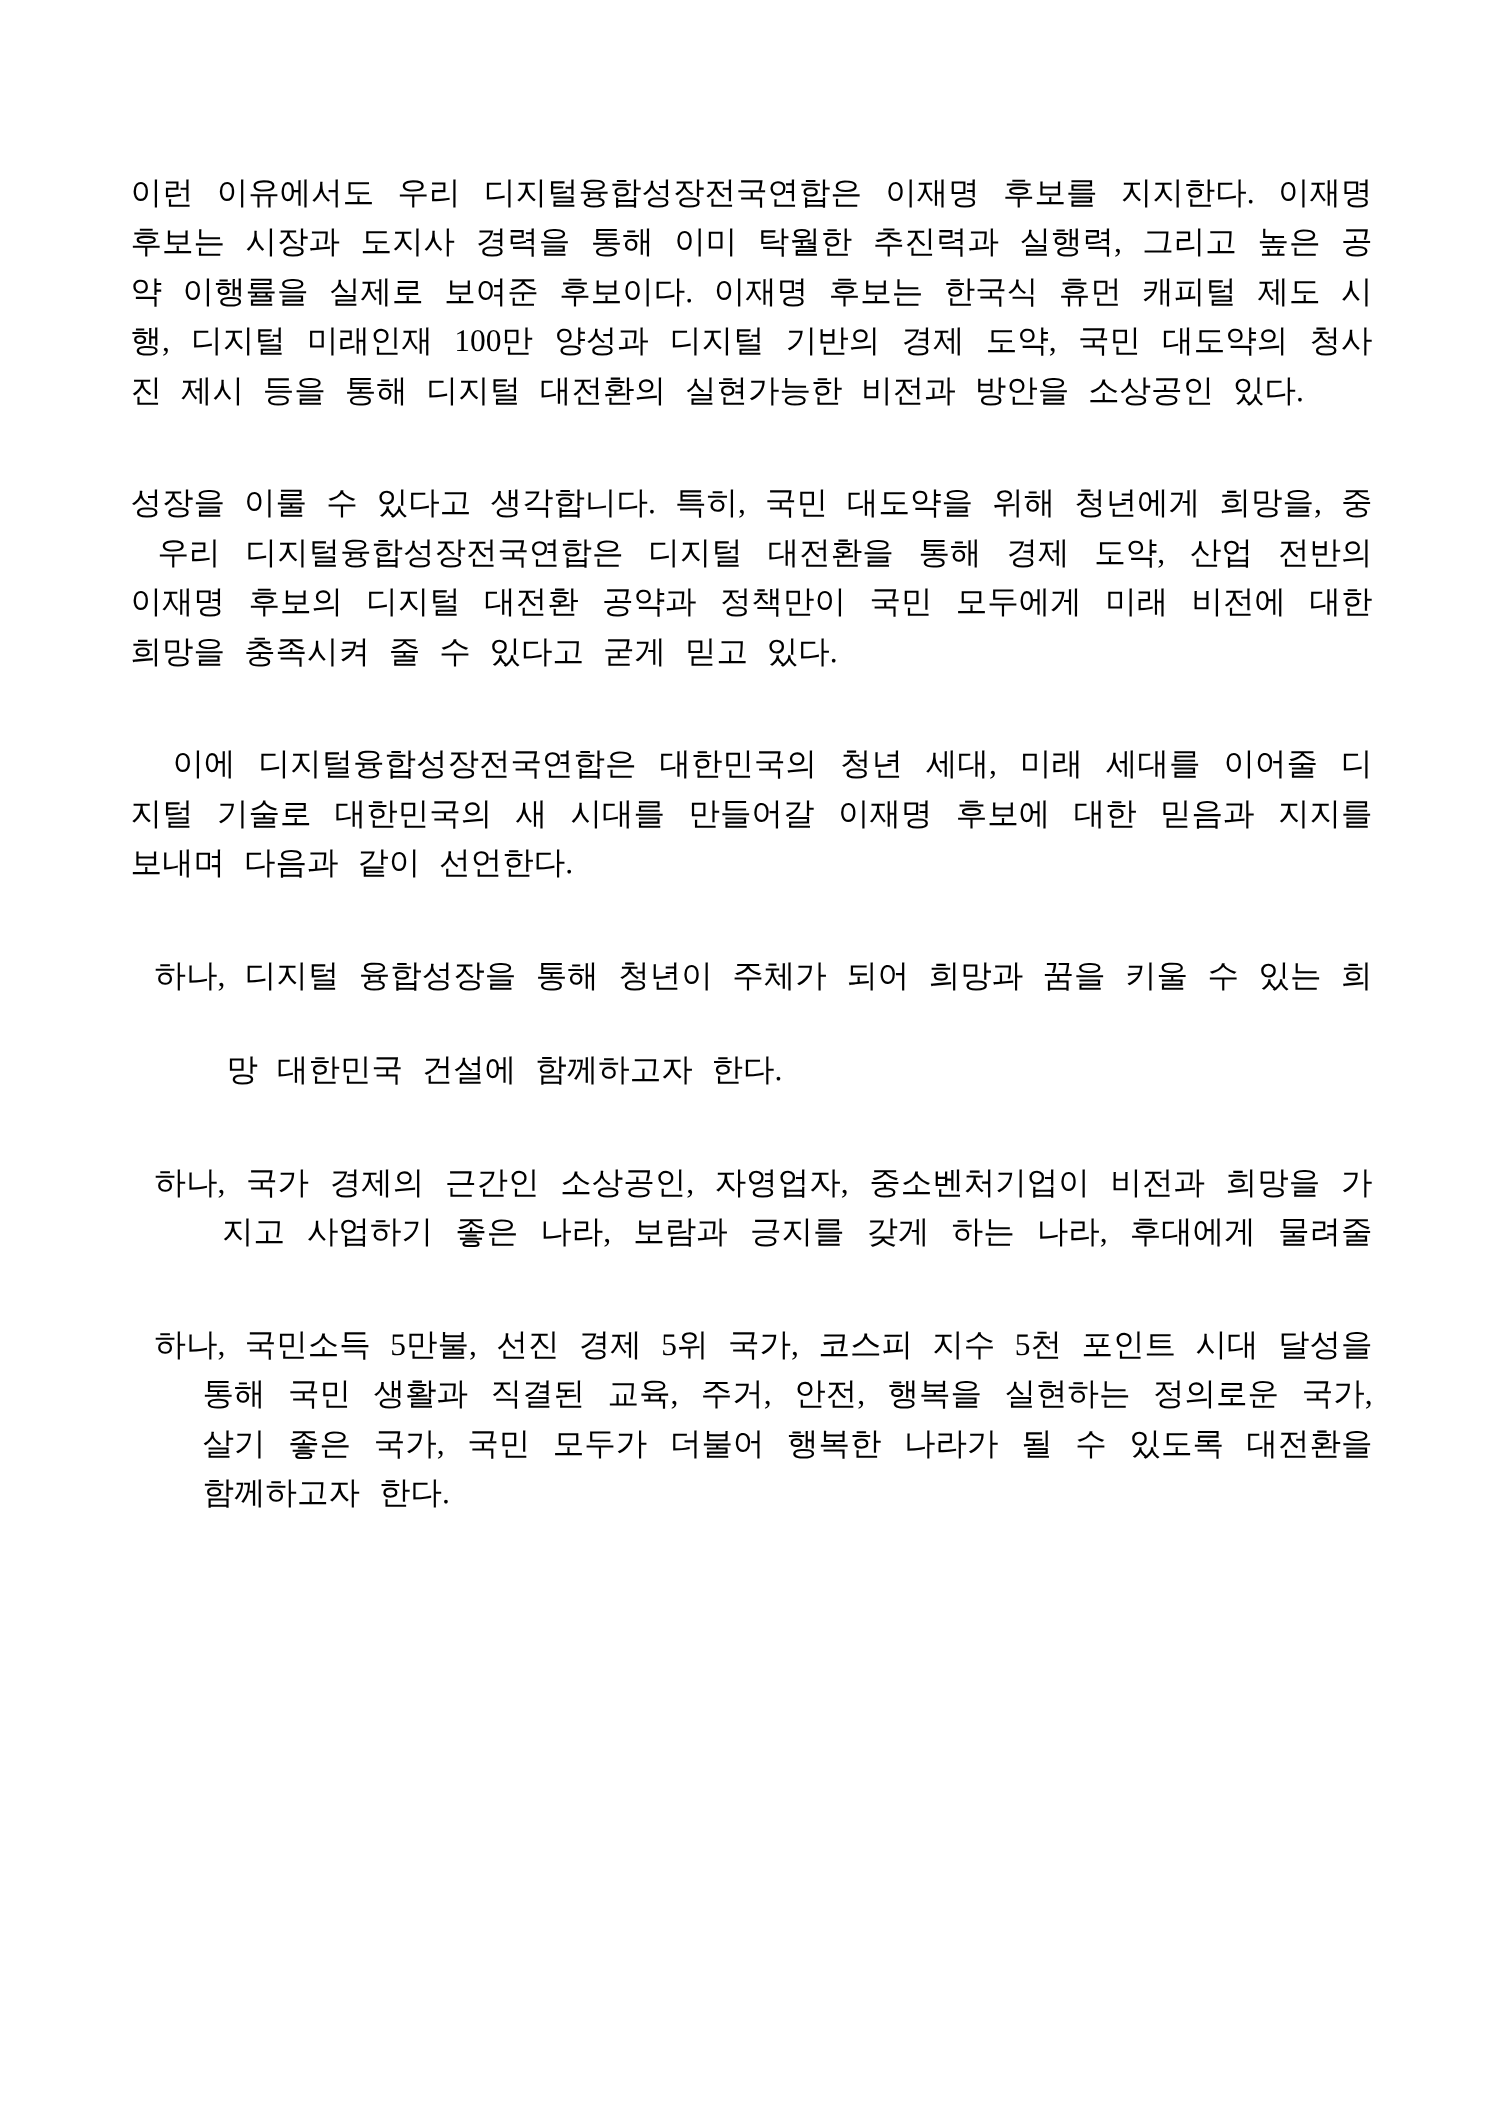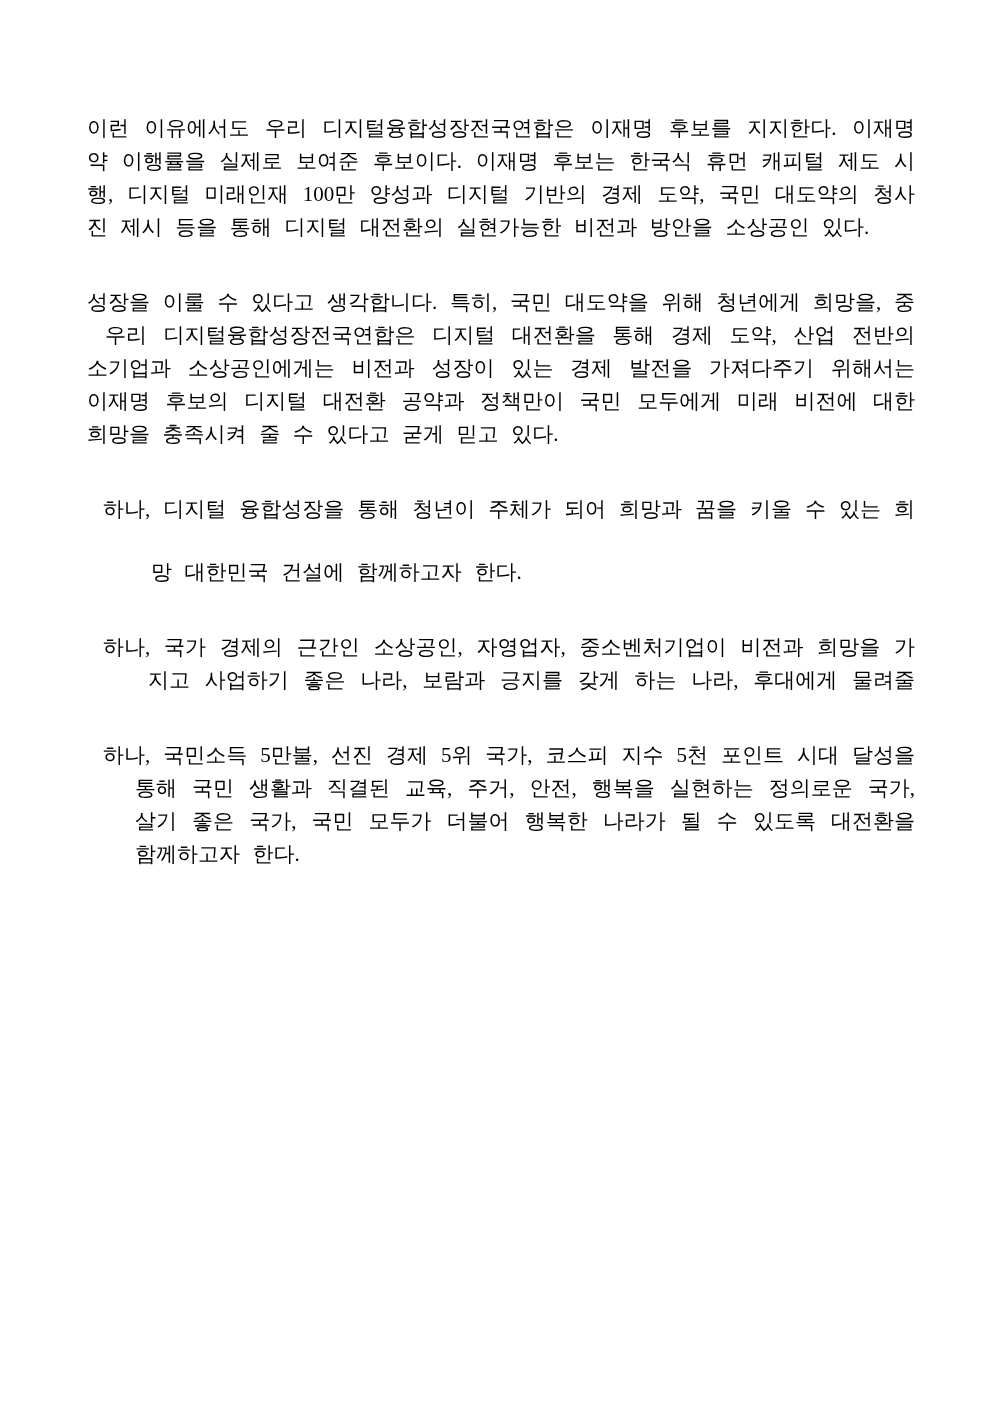--- a/index.html
+++ b/index.html
@@ -36,30 +36,35 @@
     -moz-text-align-last: left;
     text-align-last: left;
   }
 </style>
 </head>
 <body>
 
 <div class="page" lang="ko" style="background: rgb(255, 255, 255); color: rgb(0, 0, 0);">
     <div class="paragraph">
       <div class="line" style="padding-left: 0px;">이런 이유에서도 우리 디지털융합성장전국연합은 이재명 후보를 지지한다. 이재명</div>
+      <div class="line" style="padding-left: 0px;">후보는 시장과 도지사 경력을 통해 이미 탁월한 추진력과 실행력, 그리고 높은 공</div>
       <div class="line" style="padding-left: 0px;">약 이행률을 실제로 보여준 후보이다. 이재명 후보는 한국식 휴먼 캐피털 제도 시</div>
       <div class="line" style="padding-left: 0px;">행, 디지털 미래인재 100만 양성과 디지털 기반의 경제 도약, 국민 대도약의 청사</div>
       <div class="line last-line" style="padding-left: 0px;">진 제시 등을 통해 디지털 대전환의 실현가능한 비전과 방안을 소상공인 있다.</div>
     </div>
     <div class="paragraph">
       <div class="line" style="padding-left: 0px;">성장을 이룰 수 있다고 생각합니다. 특히, 국민 대도약을 위해 청년에게 희망을, 중</div>
       <div class="line" style="padding-left: 18px;">우리 디지털융합성장전국연합은 디지털 대전환을 통해 경제 도약, 산업 전반의</div>
-      <div class="line" style="padding-left: 0px;">소기업과 소상공인에게는 비전과 성장이 있는 경제 발전을 가져다주기 위해서는</div>
       <div class="line" style="padding-left: 0px;">이재명 후보의 디지털 대전환 공약과 정책만이 국민 모두에게 미래 비전에 대한</div>
       <div class="line last-line" style="padding-left: 0px;">희망을 충족시켜 줄 수 있다고 굳게 믿고 있다.</div>
+    </div>
+    <div class="paragraph">
+      <div class="line" style="padding-left: 28px;">이에 디지털융합성장전국연합은 대한민국의 청년 세대, 미래 세대를 이어줄 디</div>
+      <div class="line" style="padding-left: 0px;">지털 기술로 대한민국의 새 시대를 만들어갈 이재명 후보에 대한 믿음과 지지를</div>
+      <div class="line last-line" style="padding-left: 0px;">보내며 다음과 같이 선언한다.</div>
     </div>
     <div class="paragraph">
       <div class="line" style="padding-left: 16px;">하나, 디지털 융합성장을 통해 청년이 주체가 되어 희망과 꿈을 키울 수 있는 희</div>
       <div class="line last-line" style="padding-left: 64px; margin-top: 30px;">망 대한민국 건설에 함께하고자 한다.</div>
     </div>
     <div class="paragraph">
       <div class="line" style="padding-left: 16px;">하나, 국가 경제의 근간인 소상공인, 자영업자, 중소벤처기업이 비전과 희망을 가</div>
       <div class="line" style="padding-left: 61px;">지고 사업하기 좋은 나라, 보람과 긍지를 갖게 하는 나라, 후대에게 물려줄</div>
     </div>
     <div class="paragraph">

